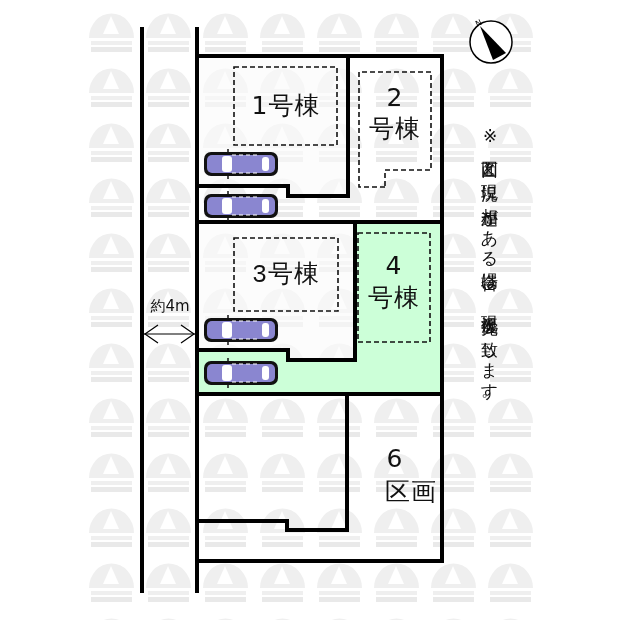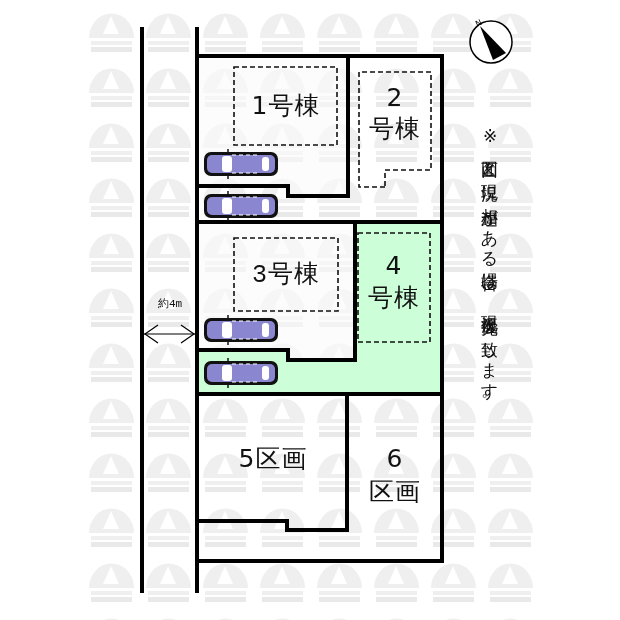--- a/index.html
+++ b/index.html
@@ -2,21 +2,21 @@
 <html><head>
 <meta charset="utf-8">
 <style>
   html, body { margin:0; padding:0; background:#ffffff; }
   body { width:620px; height:620px; position:relative; overflow:hidden; font-family:"DejaVu Sans", sans-serif; }
   #stage { position:absolute; left:0; top:0; width:620px; height:620px; }
   svg { position:absolute; left:0; top:0; }
   .lbl { position:absolute; color:#111; font-family:"DejaVu Sans", sans-serif; text-align:center; line-height:1.1; white-space:nowrap; }
   .lot-label-big { font-size:25px; letter-spacing:1px; }
   .note { position:absolute; left:478px; top:126px; width:24px; writing-mode:vertical-rl; font-size:17px; color:#111; letter-spacing:1.4px; font-family:"DejaVu Sans", sans-serif; }
-  .road-width { font-size:11px;font-family:Liberation Mono, monospace; }
+  .road-width { font-size:15px; }
 </style>
 </head>
 <body>
 
 <div id="stage">
 
   <svg width="620" height="620" viewBox="0 0 620 620">
     <defs>
       <pattern id="wm" x="83" y="0" width="57" height="55" patternUnits="userSpaceOnUse">
         <path d="M6 38 A22 24 0 0 1 51 38 Z" fill="#efefef"></path>
@@ -88,21 +88,20 @@
   <div class="lbl lot-label-big" style="left:234px; top:92px; width:104px;">1号棟</div>
 
   <div class="lbl lot-label-big" style="left:359px; top:84px; width:72px;">2</div>
   <div class="lbl lot-label-big" style="left:359px; top:115px; width:72px;">号棟</div>
 
   <div class="lbl lot-label-big" style="left:234px; top:262px; width:104px;font-family:Liberation Mono, monospace;">3号棟</div>
 
   <div class="lbl lot-label-big" style="left:358px; top:252px; width:72px;">4</div>
   <div class="lbl lot-label-big" style="left:358px; top:284px; width:72px;">号棟</div>
 
-  <div class="lbl lot-label-big" style="left:198px; top:445px; width:150px;">5区画</div>
 
   <div class="lbl lot-label-big" style="left:348px; top:445px; width:94px;">6</div>
-  <div class="lbl lot-label-big" style="left:348px; top:478px; width:94px;">区画</div>
+  <div class="lbl lot-label-big" style="left:364px; top:478px; width:94px;">区画</div>
 
   <div class="lbl road-width" style="left:144px; top:298px; width:52px;">約4m</div>
 
   <div class="note">※図面と現況に相違がある場合は、現況優先と致します。</div>
 </div>
 
 </body></html>

